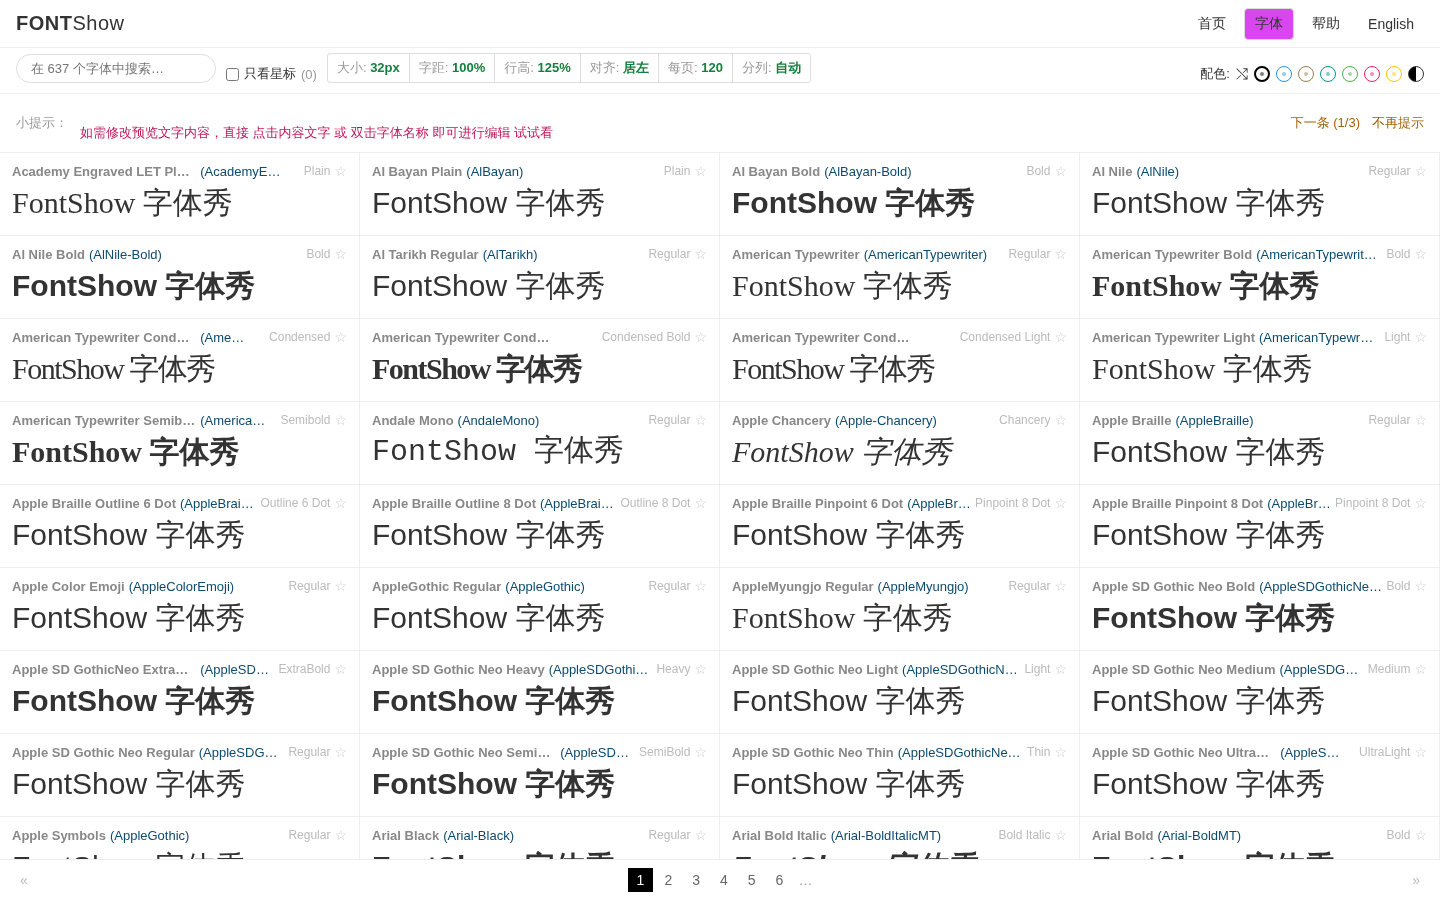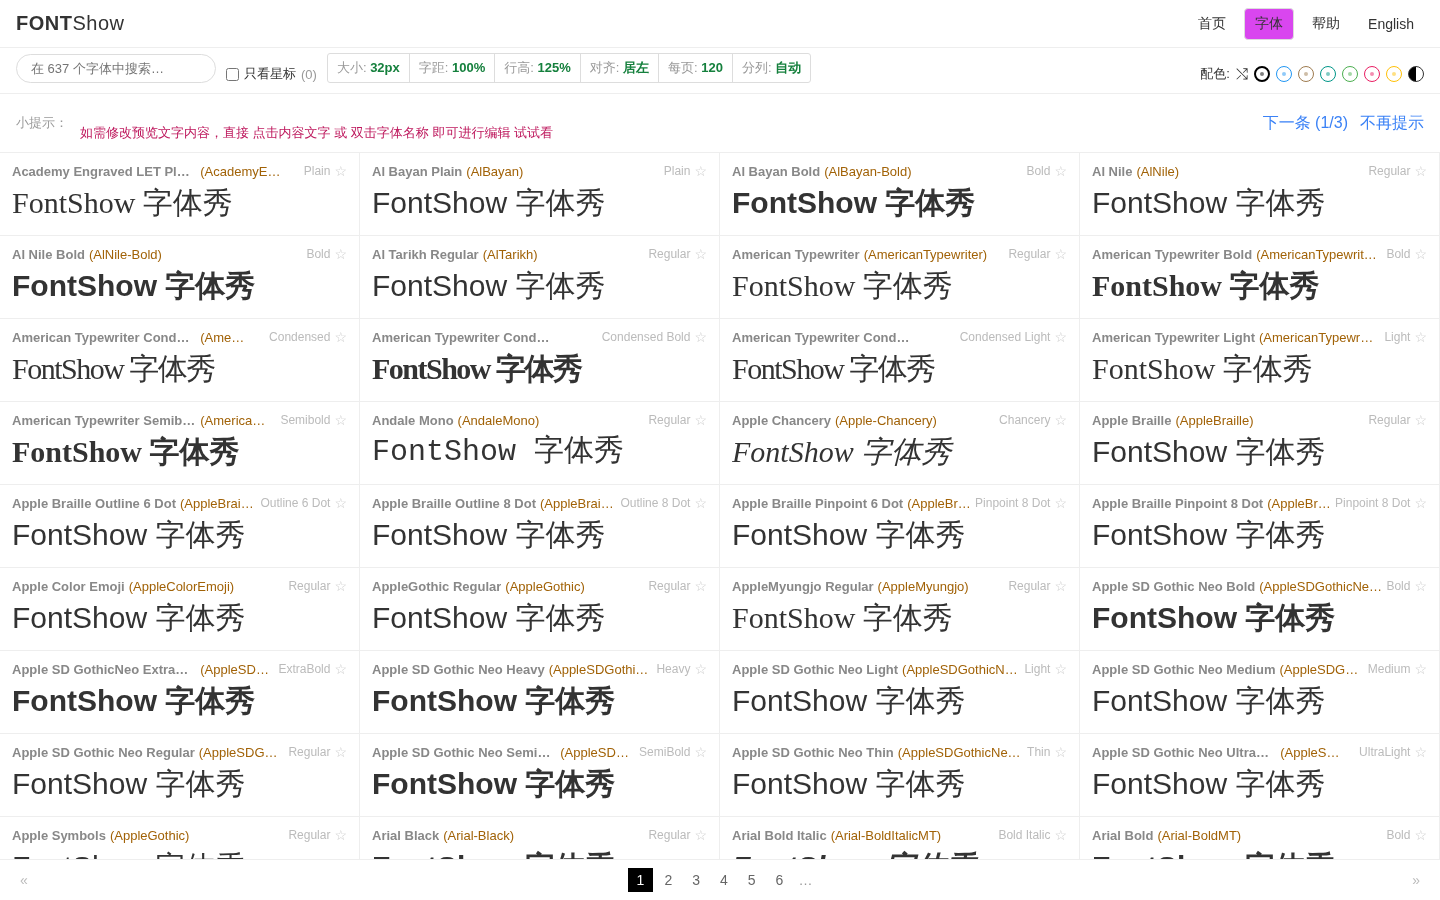--- a/index.html
+++ b/index.html
@@ -29,29 +29,29 @@
 .swatch { width: 16px; height: 16px; border-radius: 50%; cursor: pointer; border: 1px solid rgba(0,0,0,0.2); position: relative; }
 .swatch.sel { border: 2px solid #333; }
 .swatch::after { content: ''; position: absolute; width: 4px; height: 4px; border-radius: 50%; top: 50%; left: 50%; transform: translate(-50%,-50%); background: currentColor; opacity: 0.5; }
 .shuffle { font-size: 15px; cursor: pointer; }
 .contrast { width: 16px; height: 16px; border-radius: 50%; background: linear-gradient(90deg, #000 50%, #fff 50%); border: 1px solid #333; cursor: pointer; }
 
 
 .tipbar { display: flex; align-items: center; padding: 10px 16px; font-size: 13px; border-bottom: 1px solid #eee; }
 .tip-label { color: #999; margin-right: 12px; }
 .tip-text { color: #be185d; margin-top: 20px; }
-.tip-actions { margin-left: auto; display: flex; gap: 12px; color: #3b82f6; font-size: 16px; }
+.tip-actions { margin-left: auto; display: flex; gap: 12px; color: #a16207; font-size: 13px; }
 .tip-actions span { cursor: pointer; }
 
 
 .grid { display: grid; grid-template-columns: repeat(4, 1fr); }
 .card { border-right: 1px solid #eee; border-bottom: 1px solid #eee; padding: 10px 12px 14px; min-height: 80px; overflow: hidden; }
 .card-head { display: flex; align-items: center; gap: 4px; margin-bottom: 6px; font-size: 13px; }
 .fname { color: #888; font-weight: 600; white-space: nowrap; overflow: hidden; text-overflow: ellipsis; max-width: 55%; }
-.ffile { color: #a16207; white-space: nowrap; overflow: hidden; text-overflow: ellipsis; flex: 1; min-width: 0; }
+.ffile { color: #0c4a6e; white-space: nowrap; overflow: hidden; text-overflow: ellipsis; flex: 1; min-width: 0; }
 .fstyle { color: #bbb; font-size: 12px; white-space: nowrap; }
 .star { color: #ccc; cursor: pointer; font-size: 14px; flex-shrink: 0; }
 .preview { font-size: 30px; line-height: 1.2; white-space: nowrap; overflow: hidden; }
 
 
 .w100{font-weight:100}.w200{font-weight:200}.w300{font-weight:300}.w400{font-weight:400}.w500{font-weight:500}.w600{font-weight:600}.w700{font-weight:700}.w800{font-weight:800}.w900{font-weight:900}
 .serif{font-family:Georgia,serif}
 .engraved{font-family:"Academy Engraved LET","Times New Roman",serif;font-weight:300}
 .mono{font-family:"Courier New",monospace}
 .chancery{font-family:"Apple Chancery","Brush Script MT",cursive;font-style:italic}

